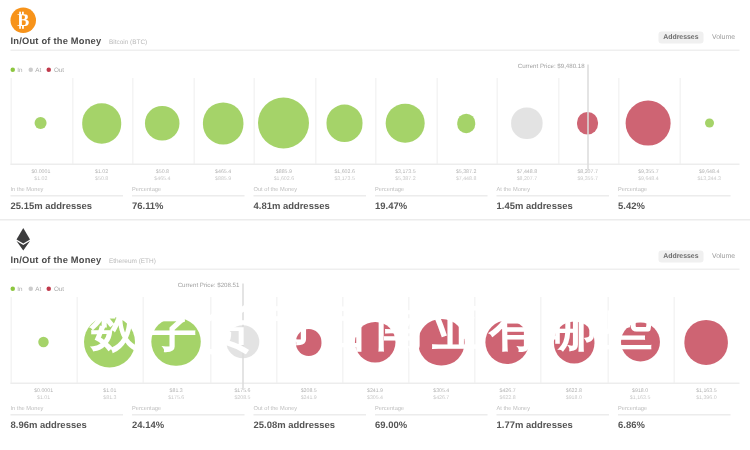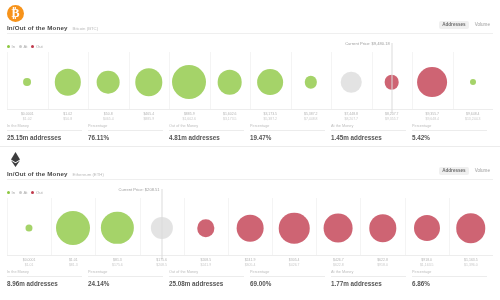--- a/index.html
+++ b/index.html
@@ -414,14 +414,15 @@
           <div class="stat-label">At the Money</div>
           <div class="stat-value">1.77m addresses</div>
         </div>
         <div class="stat">
           <div class="stat-label">Percentage</div>
           <div class="stat-value">6.86%</div>
         </div>
       </div>
   </div>
 
+  <div class="watermark">数字货币西南亚有哪些</div>
 
 </div>
 
 </body></html>

